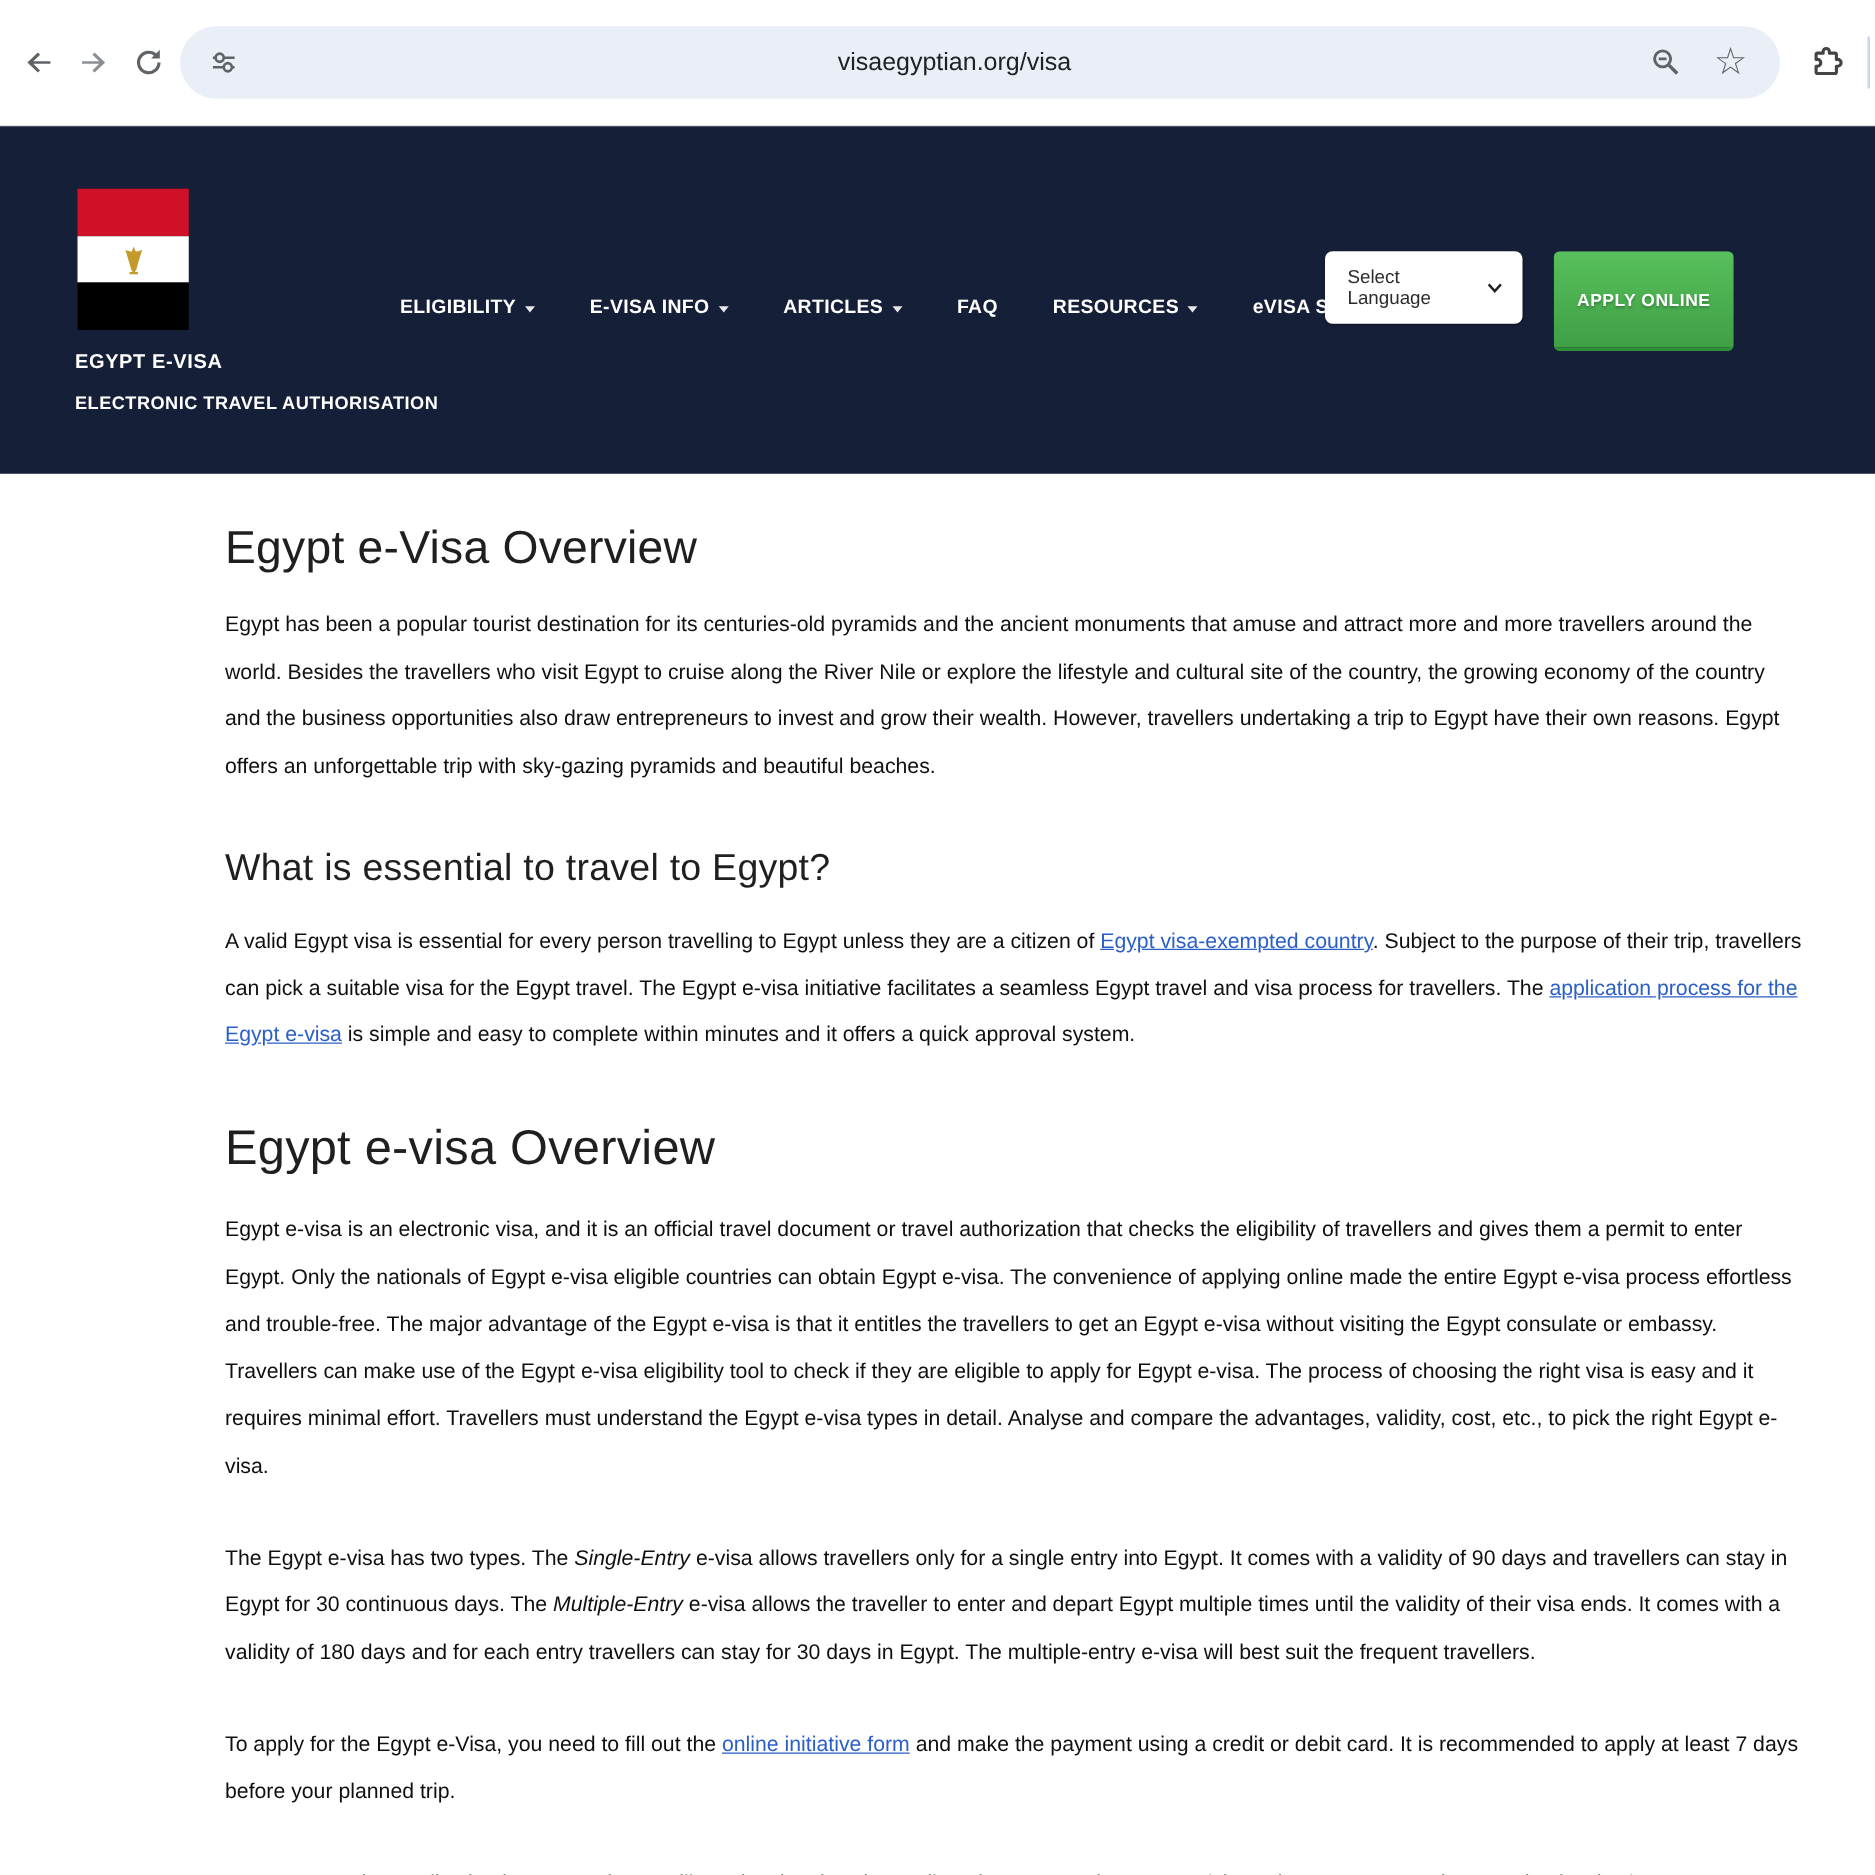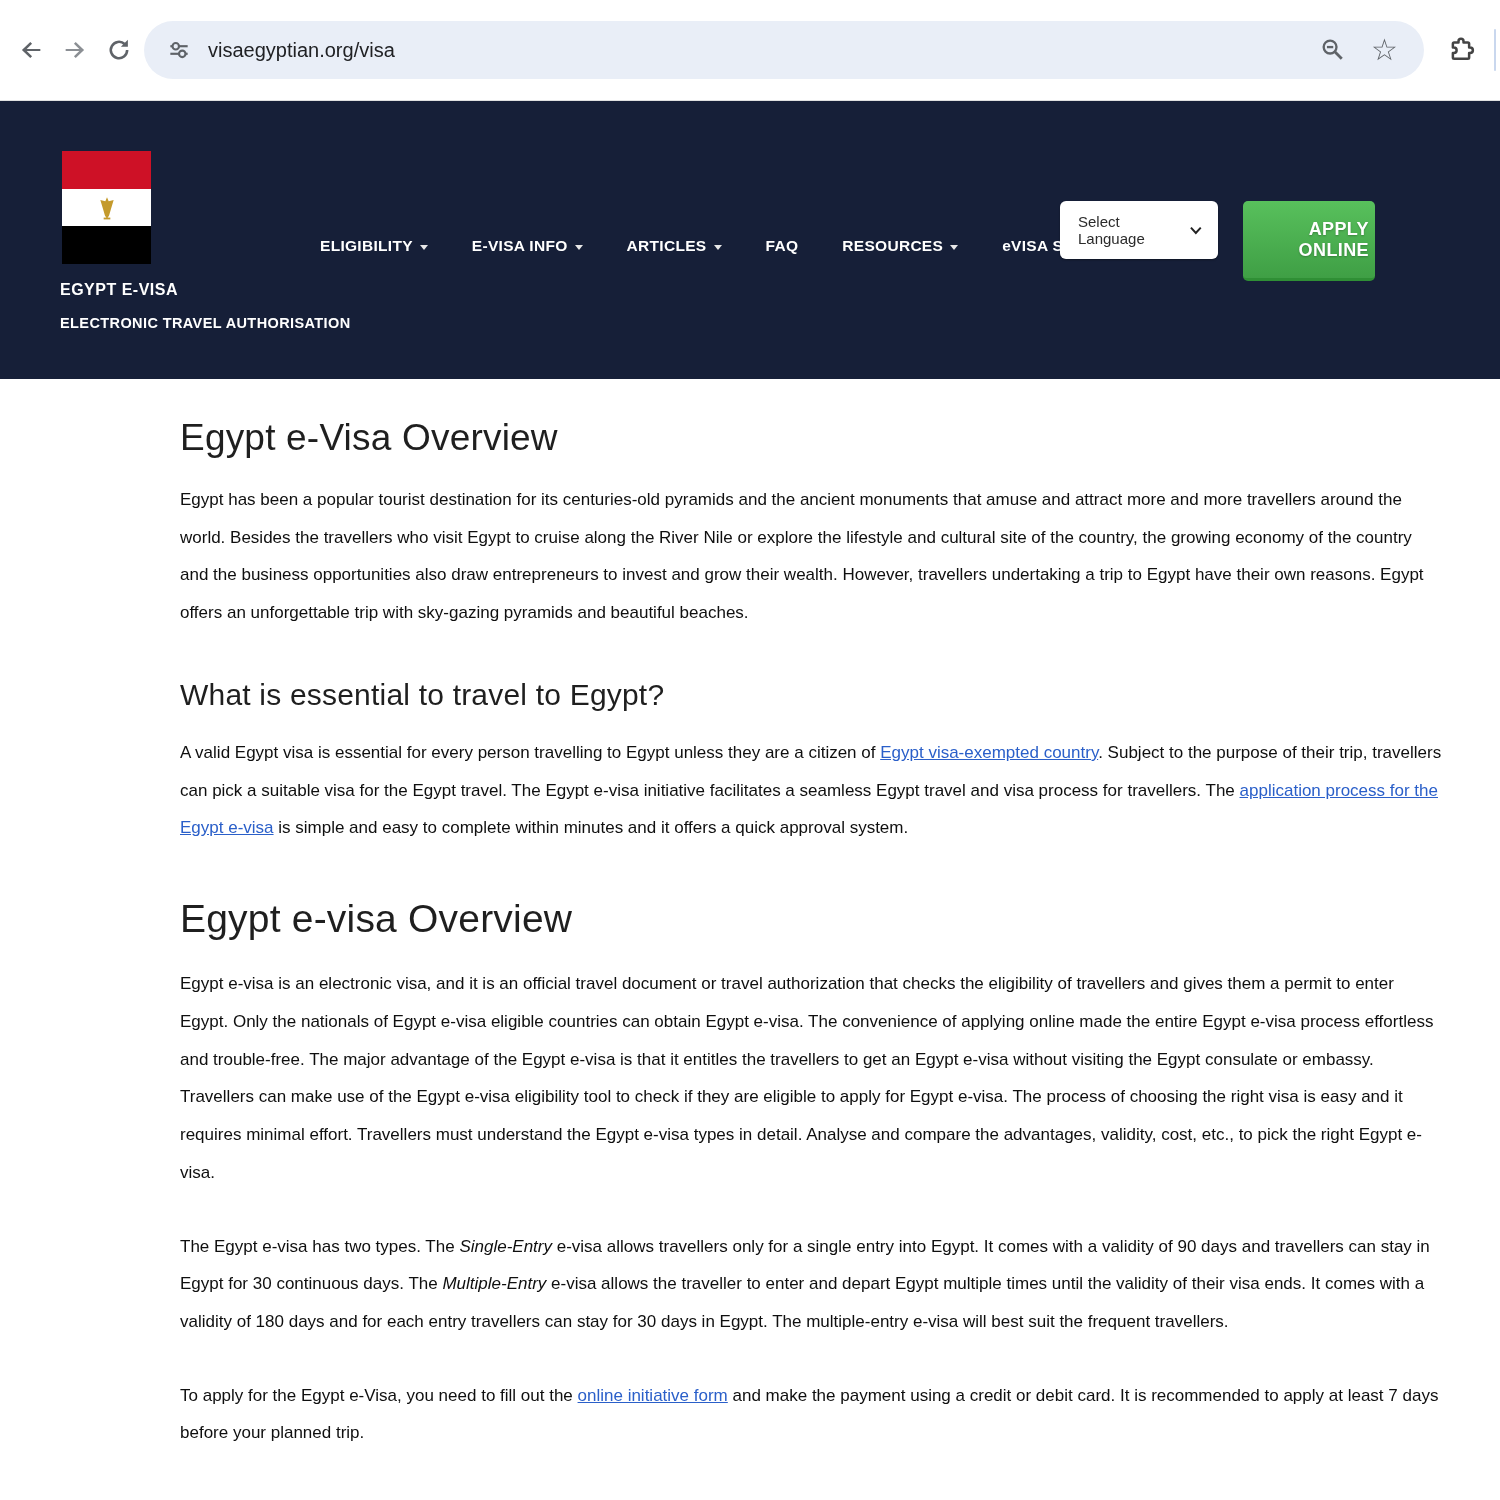--- a/index.html
+++ b/index.html
@@ -26,21 +26,21 @@
   .tb-icon{width:30px;height:30px;flex:none;display:flex;align-items:center;justify-content:center;cursor:pointer;}
   .tb-icon svg{display:block;}
   .tb-gap{width:14px;flex:none;}
   .omnibox{
     width:1280px;height:58px;margin-left:10px;border-radius:29px;
     background:var(--omnibox-bg,#e9eef7);display:flex;align-items:center;
     padding:0 22px;flex:none;
   }
   .url-text{
     font-size:20px;color:#202124;margin-left:16px;flex:1;
-    white-space:nowrap;overflow:hidden;
+    white-space:nowrap;overflow:hidden;text-align:center;
   }
   .omni-right{display:flex;align-items:center;gap:24px;margin-right:4px;}
   .star-glyph{font-size:30px;color:#5f6368;line-height:1;}
   .after-box{display:flex;align-items:center;margin-left:22px;gap:18px;}
   .toolbar-divider{width:2px;height:42px;background:#c9d7ee;border-radius:1px;}
   
   .site-header{
     position:relative;height:278px;background:var(--header-bg,#161f38);color:#fff;
   }
   .flag{
@@ -70,26 +70,25 @@
     width:0;height:0;border-left:4px solid transparent;border-right:4px solid transparent;
     border-top:5px solid #e8e8e8;margin-top:2px;
   }
   .lang-select{
     position:absolute;left:1060px;top:100px;width:158px;height:58px;background:#fff;
     border-radius:6px;display:flex;align-items:center;justify-content:space-between;
     padding:0 14px 0 18px;color:#2b2b2b;font-size:15px;cursor:pointer;
     box-shadow:0 1px 2px rgba(0,0,0,.35);
   }
   .apply-btn{
-    position:absolute;left:1243px;top:100px;width:132px;height:80px;
+    position:absolute;left:1243px;top:100px;width:144px;height:80px;
     background:linear-gradient(to bottom,var(--green-top,#58c05c),var(--green-bottom,#3f9f45));
     border:none;border-bottom:3px solid #2f8f35;border-radius:5px;color:#fff;
-    font-family:inherit;font-size:18px;font-weight:700;letter-spacing:.4px;cursor:pointer;
+    font-family:inherit;font-size:14px;font-weight:700;letter-spacing:.4px;cursor:pointer;
     text-shadow:0 1px 2px rgba(0,0,0,.25);
-    text-align:right;
   }
   
   .content{padding:20px 58px 40px 180px;}
   .content h1{
     font-size:37px;font-weight:400;color:#1f1f1f;margin:18px 0 22px;letter-spacing:.2px;
   }
   .content h1.mid{font-size:39px;margin:50px 0 24px;}
   .content h2{
     font-size:30px;font-weight:400;color:#1f1f1f;margin:46px 0 22px;letter-spacing:.2px;
   }

